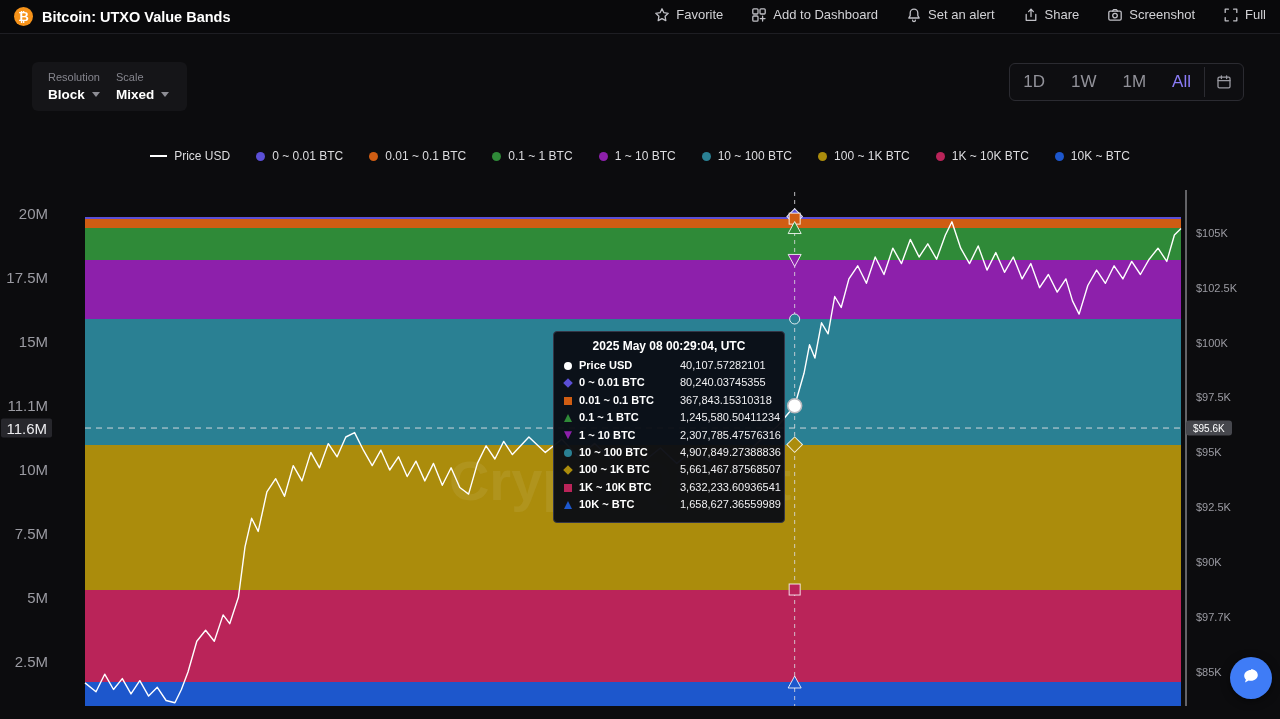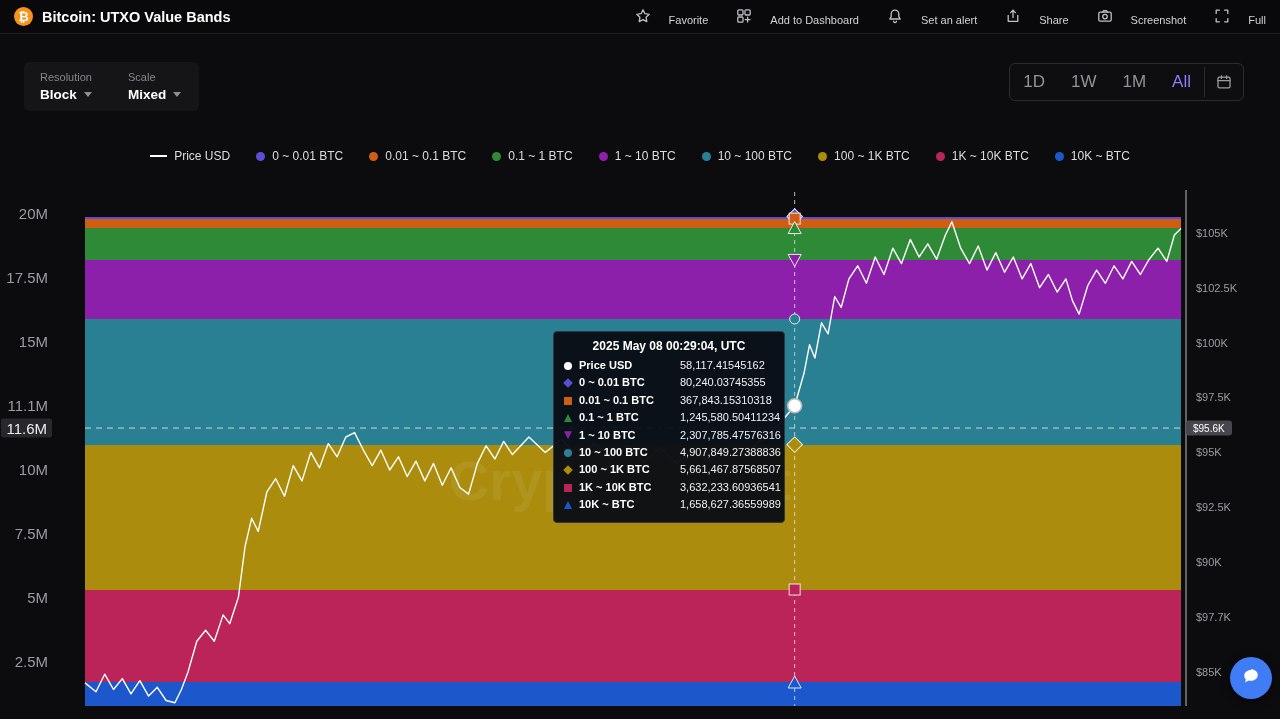--- a/index.html
+++ b/index.html
@@ -7,27 +7,27 @@
        font-family:"Liberation Sans",sans-serif;}
 
   
   .topbar{position:absolute;top:0;left:0;right:0;height:34px;display:flex;align-items:center;
           padding:0 14px;background:#09090b;border-bottom:1px solid #1e1e23;box-sizing:border-box;z-index:6;}
   .brand{display:flex;align-items:center;}
   .btc-badge{width:19px;height:19px;border-radius:50%;background:#f7931a;color:#fff;font-weight:bold;
              font-size:13px;display:flex;align-items:center;justify-content:center;margin-right:9px;}
   .page-title{color:#ffffff;font-size:14.5px;font-weight:bold;}
   .topbar-actions{margin-left:auto;display:flex;align-items:center;gap:28px;}
-  .tb-action{display:flex;align-items:flex-end;gap:18px;color:#d2d2d6;font-size:11px;background:none;
+  .tb-action{display:flex;align-items:flex-start;gap:6px;color:#d2d2d6;font-size:13px;background:none;
              border:none;cursor:pointer;padding:0;font-family:inherit;}
   .tb-action svg{stroke:#bfbfc5;fill:none;stroke-width:1.3;stroke-linecap:round;stroke-linejoin:round;}
 
   
-  .res-scale{position:absolute;left:24px;top:62px;background:#151518;border-radius:6px;display:flex;
-             gap:36px;padding:9px 18px 9px 16px;z-index:5;}
+  .res-scale{position:absolute;left:32px;top:62px;background:#151518;border-radius:6px;display:flex;
+             gap:16px;padding:9px 18px 9px 16px;z-index:5;}
   .ctrl{cursor:pointer;}
   .ctrl-label{font-size:11px;color:#85858d;margin-bottom:4px;}
   .ctrl-value{display:flex;align-items:center;gap:7px;color:#ffffff;font-size:13.5px;font-weight:bold;}
   .caret{width:0;height:0;border-left:4px solid transparent;border-right:4px solid transparent;
          border-top:5px solid #8d8d94;}
 
   .ranges{position:absolute;right:36px;top:63px;display:flex;align-items:center;border:1px solid #2b2b31;
           border-radius:6px;background:#0e0e11;z-index:5;}
   .range-btn{background:none;border:none;color:#92929a;font-size:17px;padding:8px 13px;cursor:pointer;
              font-family:inherit;}
@@ -245,21 +245,21 @@
       <span class="tick-right" style="top: 671.966px;">$85K</span>
     </div>
   <div class="price-badge" id="price-badge" style="top: 428.036px;">$95.6K</div>
 
   <div class="tooltip">
     <div class="tt-title">2025 May 08 00:29:04, UTC</div>
     <div id="tooltip-rows">
         <div class="tt-row">
           <span class="mk mk-circle" style="background: rgb(255, 255, 255);"></span>
           <span class="tt-label">Price USD</span>
-          <span class="tt-value">58,117.41545162</span>
+          <span class="tt-value">40,107.57282101</span>
         </div>
         <div class="tt-row">
           <span class="mk mk-diamond" style="background: rgb(91, 79, 214);"></span>
           <span class="tt-label">0 ~ 0.01 BTC</span>
           <span class="tt-value">80,240.03745355</span>
         </div>
         <div class="tt-row">
           <span class="mk mk-square" style="background: rgb(207, 93, 19);"></span>
           <span class="tt-label">0.01 ~ 0.1 BTC</span>
           <span class="tt-value">367,843.15310318</span>

